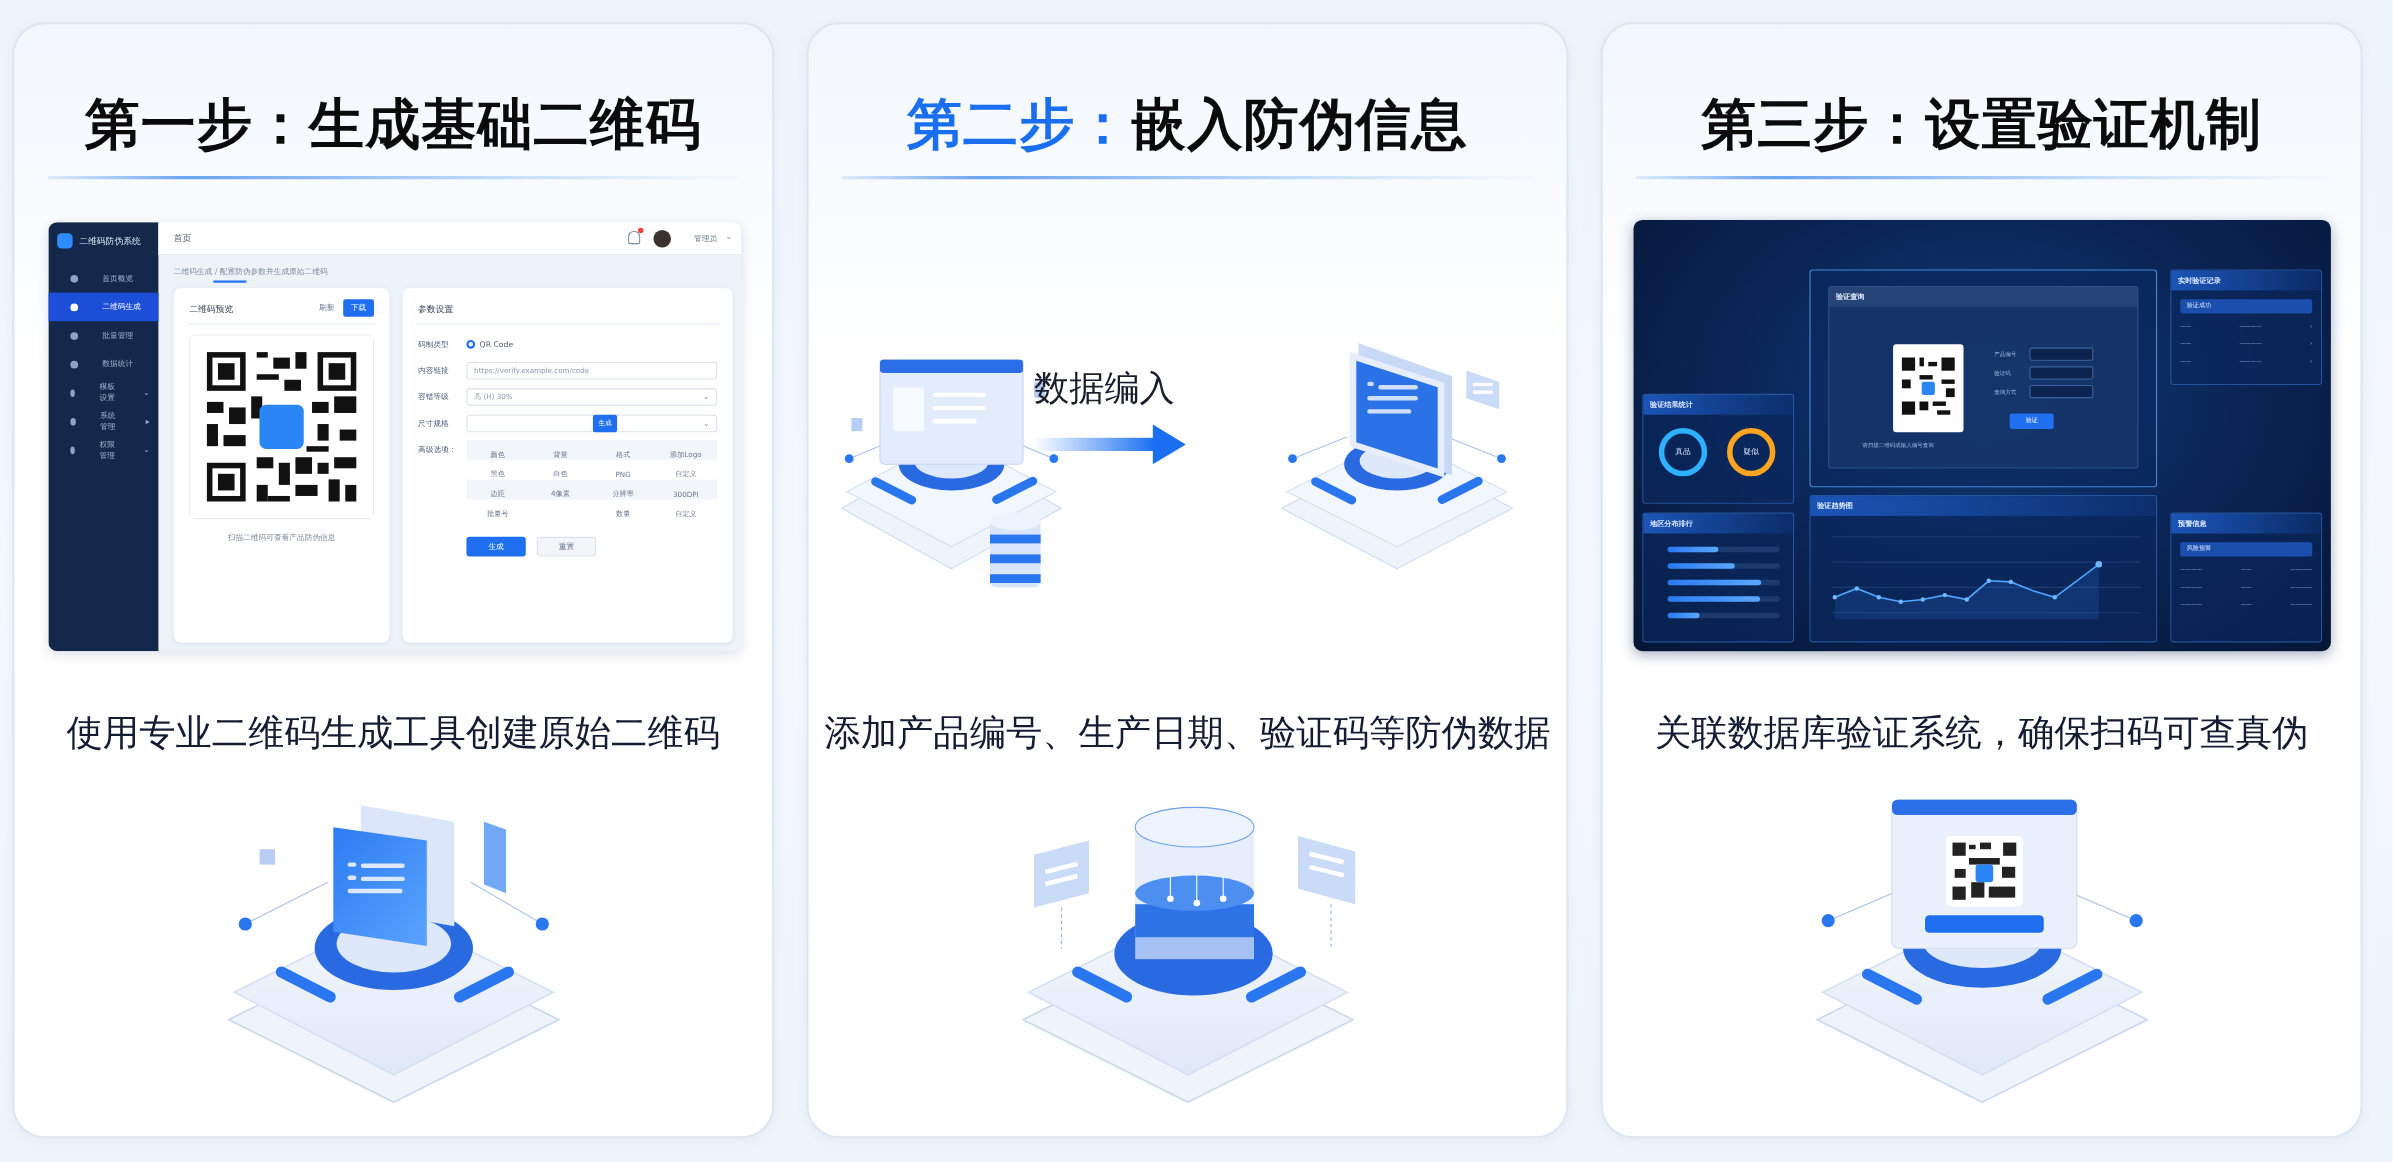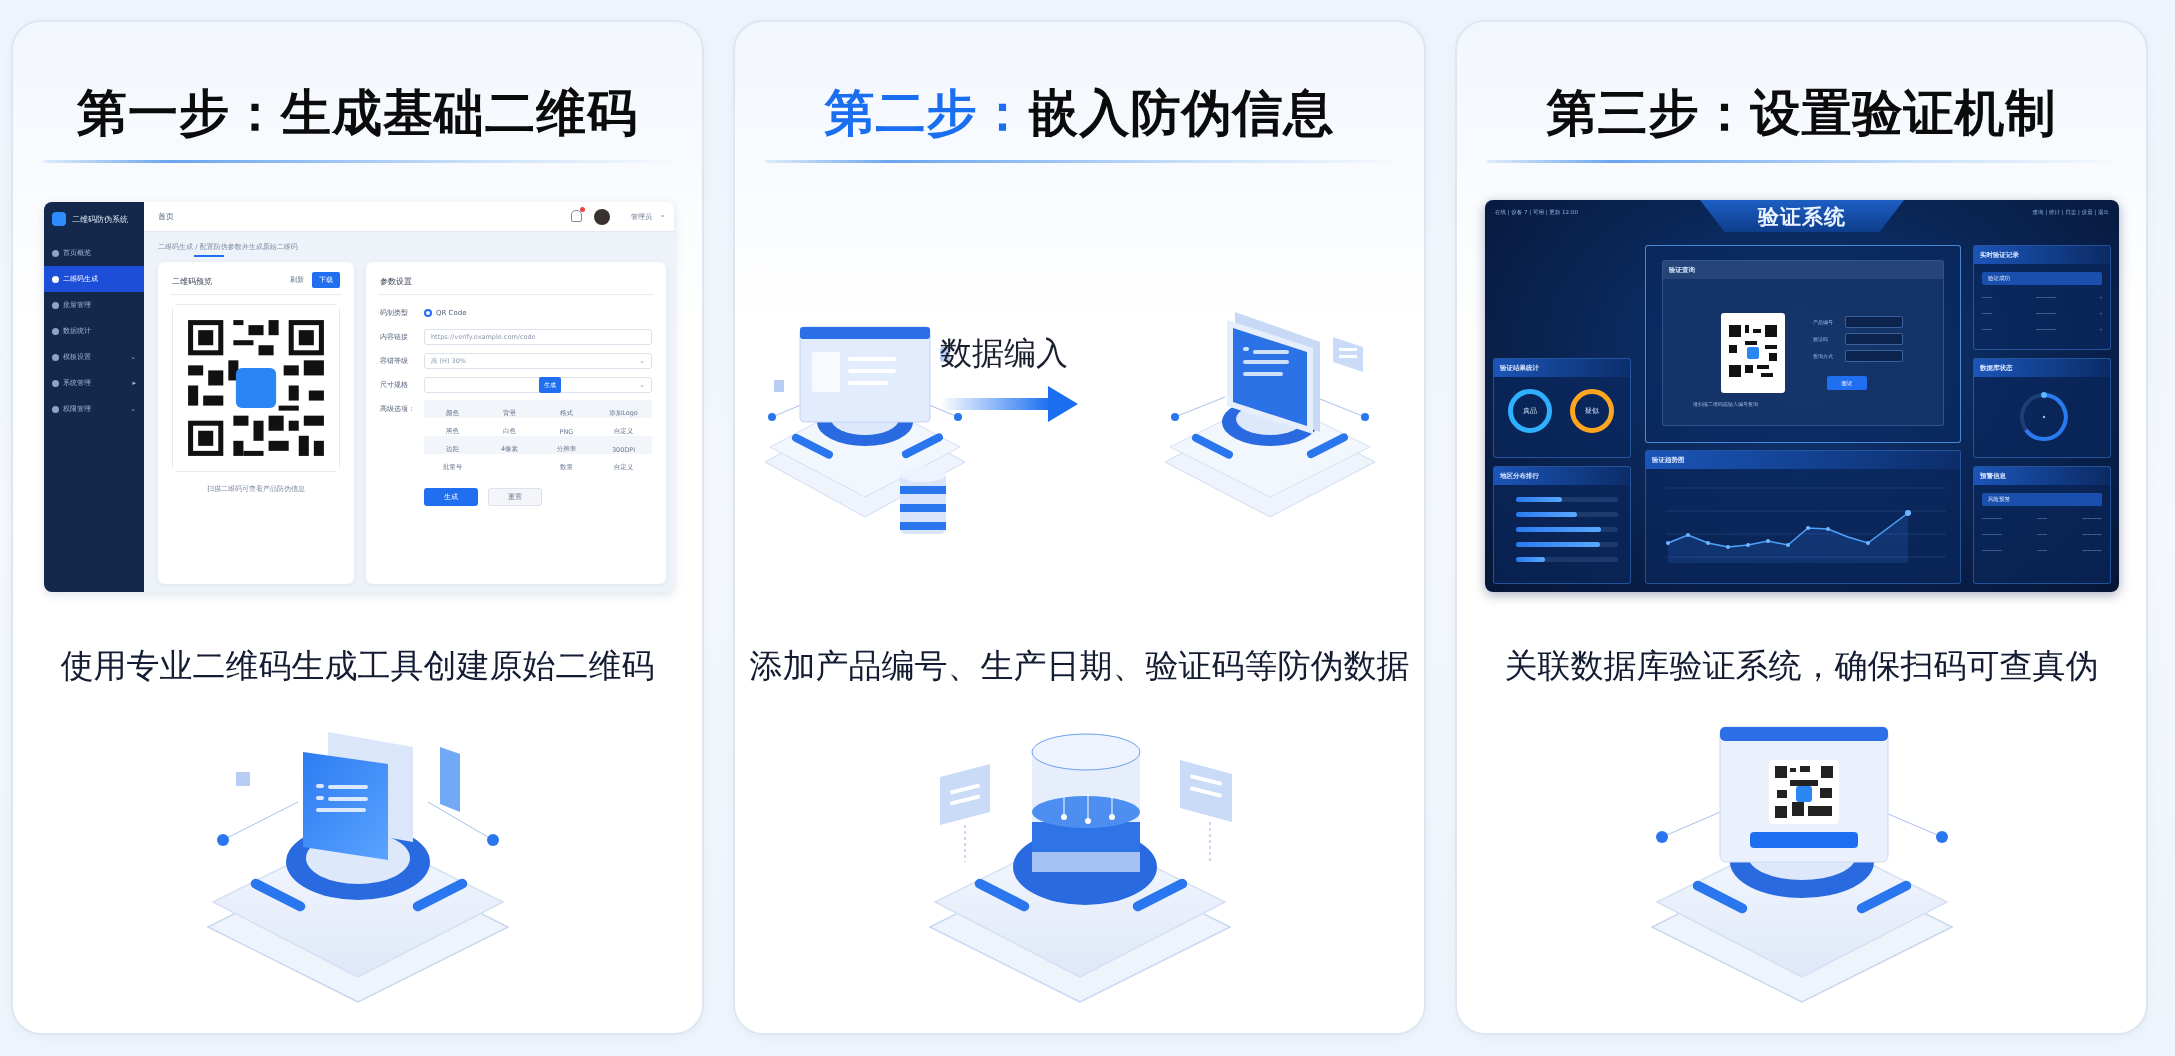--- a/index.html
+++ b/index.html
@@ -38,21 +38,21 @@
   .mock1 {
     position: absolute; left: 31px; top: 180px; width: 630px; height: 390px;
     border-radius: 8px; overflow: hidden; background: #eef3f9;
     box-shadow: 0 3px 10px rgba(40,70,120,0.15);
   }
   .m1-side { position: absolute; left: 0; top: 0; width: 100px; height: 100%; background: #14284b; }
   .m1-logo { position: absolute; left: 8px; top: 10px; display: flex; align-items: center; gap: 6px; }
   .m1-logo .lg { width: 14px; height: 14px; border-radius: 4px; background: #2f8cff; }
   .m1-logo .txt { font-size: 8px; color: #dfe8f7; }
   .m1-nav { position: absolute; left: 0; top: 38px; width: 100%; }
-  .m1-nav .it { height: 26px; display: flex; align-items: center; padding-left: 8px; gap: 4px; font-size: 7px; color: #9fb2cf; }
+  .m1-nav .it { height: 26px; display: flex; align-items: center; padding-left: 20px; gap: 22px; font-size: 7px; color: #9fb2cf; }
   .m1-nav .it .ic { width: 7px; height: 7px; border-radius: 50%; background: #8ea4c4; }
   .m1-nav .it.active { background: #1d4ed8; color: #fff; align-items: center; }
   .m1-nav .it.active .ic { background: #fff; }
   .m1-nav .it .chev { margin-left: auto; margin-right: 8px; font-size: 7px; }
   .m1-top { position: absolute; left: 100px; top: 0; right: 0; height: 30px; background: #fff; border-bottom: 1px solid #e3e9f2; }
   .m1-top .crumb { position: absolute; left: 14px; top: 9px; font-size: 8px; color: #5a6882; }
   .m1-top .bell { position: absolute; right: 92px; top: 8px; width: 11px; height: 12px; border: 1.5px solid #7d8aa3; border-radius: 5px 5px 2px 2px; }
   .m1-top .bell::after { content: ""; position: absolute; right: -4px; top: -4px; width: 5px; height: 5px; border-radius: 50%; background: #f0443a; }
   .m1-top .avatar { position: absolute; right: 64px; top: 7px; width: 16px; height: 16px; border-radius: 50%; background: #3a3230; }
   .m1-top .uname { position: absolute; right: 22px; top: 10px; font-size: 7px; color: #6a7890; }
@@ -430,26 +430,20 @@
   </svg>
 </div>
 
 <div class="card c3">
   <div class="card-title">
     <span>第三步：</span><span>设置验证机制</span>
   </div>
   <div class="divider"></div>
 
   <div class="mock3">
-    <div class="d-top">
-      <div class="d-topl">在线 | 设备 7 | 可用 | 更新 12:00</div>
-      <div class="d-title-plate"></div>
-      <div class="d-title">验证系统</div>
-      <div class="d-topr">查询 | 统计 | 日志 | 设置 | 退出</div>
-    </div>
 
     <div class="dp" style="left:8px; top:158px; width:138px; height:100px;">
       <div class="dh">验证结果统计</div>
       <div class="ring" style="left:14px; top:30px; border-color:#2fb0ff;">真品</div>
       <div class="ring" style="left:76px; top:30px; border-color:#ffa51f;">疑似</div>
     </div>
     <div class="dp" style="left:8px; top:266px; width:138px; height:118px;">
       <div class="dh">地区分布排行</div>
       <div class="hbar" style="top:30px">
           <i style="width:45%"></i>
@@ -538,29 +532,20 @@
       <div class="listrow" style="top:64px">
           <span>——</span>
           <span>————</span>
           <span>›</span>
         </div>
       <div class="listrow" style="top:80px">
           <span>——</span>
           <span>————</span>
           <span>›</span>
         </div>
-    </div>
-    <div class="dp" style="left:488px; top:158px; width:138px; height:100px;">
-      <div class="dh">数据库状态</div>
-      <svg style="position:absolute; left:40px; top:28px;" width="60" height="60" viewBox="0 0 60 60">
-        <circle cx="30" cy="30" r="22" fill="none" stroke="rgba(110,160,230,0.2)" stroke-width="4"></circle>
-        <path d="M30 8 A22 22 0 1 1 12 43" fill="none" stroke="#2a7af0" stroke-width="4"></path>
-        <circle cx="30" cy="8" r="3" fill="#5ab8ff"></circle>
-          <circle cx="30" cy="30" r="1.2" fill="#9fbbe3"></circle>
-      </svg>
     </div>
     <div class="dp" style="left:488px; top:266px; width:138px; height:118px;">
       <div class="dh">预警信息</div>
       <div class="sel" style="top:26px">风险预警</div>
       <div class="listrow" style="top:48px">
           <span>————</span>
           <span>——</span>
           <span>————</span>
         </div>
       <div class="listrow" style="top:64px">

